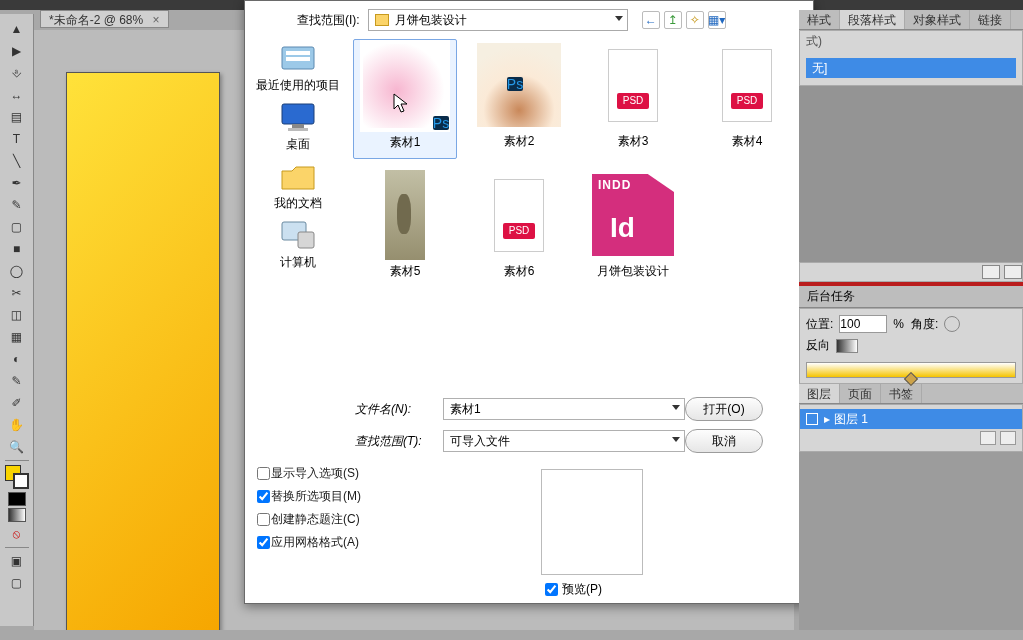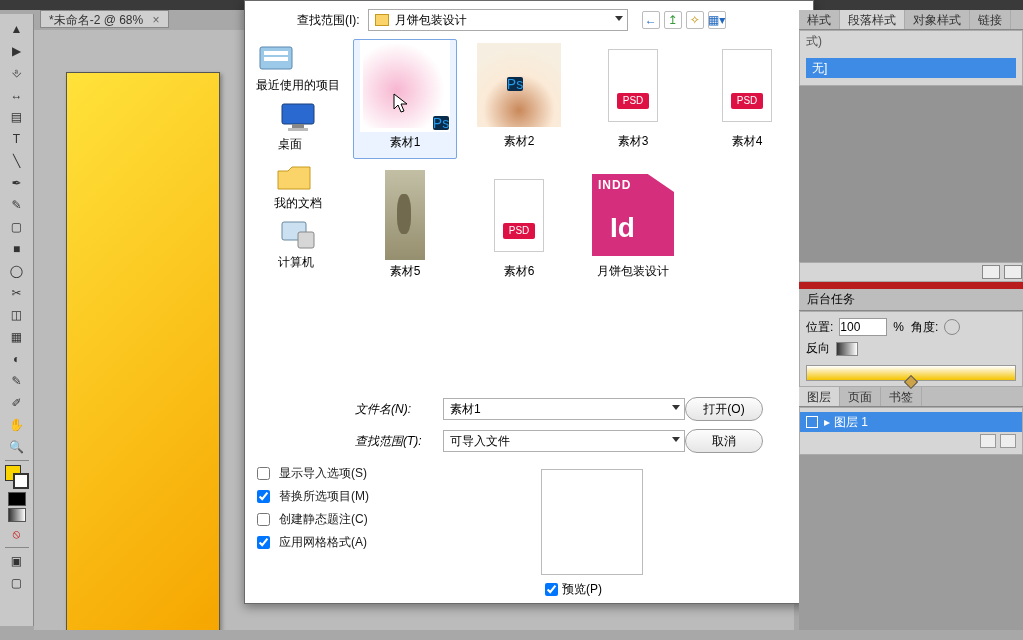--- a/index.html
+++ b/index.html
@@ -34,21 +34,21 @@
 .dlg-top-row label { margin-right: 8px; }
 .dlg-top-row .combo { height: 22px; width: 260px; border: 1px solid #aaa; display: flex; align-items: center; padding-left: 6px; background: #fff; position: relative; }
 .dlg-top-row .combo .folder-ico { width:14px; height:12px; background:#fbd469; border:1px solid #c79a1f; margin-right:6px; }
 .dlg-top-row .combo .carrot { position:absolute; right:4px; top:6px; border-left:4px solid transparent; border-right:4px solid transparent; border-top:5px solid #333;}
 .dlg-top-row .navbtns { margin-left: 14px; display:flex; gap:4px; }
 .dlg-top-row .navbtns .ico { width:18px; height:18px; border:1px solid #bbb; border-radius:2px; display:flex; align-items:center; justify-content:center; color:#2068c0; cursor:pointer;}
 .dlg-top-row .navbtns .ico.fld{ color:#c79a1f;}
 
 
 .places { position: absolute; left: 6px; top: 36px; width: 94px; height: 290px; display: flex; flex-direction: column; align-items: center; gap: 6px; padding-top: 4px; }
-.places .place { display: flex; flex-direction: column; gap: 2px; cursor: pointer; }
+.places .place { display: flex; flex-direction: column; align-items: center; gap: 2px; cursor: pointer; }
 .places .ico48 { width: 40px; height: 34px; display:flex; align-items:center; justify-content:center; }
 .places .recent-ico svg, .places .desktop-ico svg, .places .docs-ico svg, .places .comp-ico svg { display:block;}
 
 
 .file-grid { position: absolute; left: 108px; top: 36px; width: 454px; height: 340px; padding-top: 2px; }
 .file-grid .row { display: flex; gap: 10px; }
 .thumb { width: 104px; height: 120px; display: flex; flex-direction: column; align-items: center; justify-content: flex-start; cursor: pointer; }
 .thumb .imgbox { width: 90px; height: 92px; display:flex; align-items:center; justify-content:center; background:#fff; }
 .thumb.selected { border:1px solid #7aa7e4; background:#eaf3ff; border-radius:2px;}
 .thumb .lbl { margin-top: 2px; }
@@ -65,38 +65,38 @@
 
 
 .dlg-bottom { position: absolute; left: 110px; top: 396px; width: 454px; }
 .row2 { display: flex; align-items: center; margin-bottom: 8px; }
 .row2 label { width: 88px; font-style: italic; }
 .row2 .txtcombo { flex: none; width: 242px; height: 22px; border: 1px solid #b0b0b0; display:flex; align-items:center; padding-left:6px; position:relative; }
 .row2 .txtcombo .carrot{ position:absolute; right:4px; top:6px; border-left:4px solid transparent; border-right:4px solid transparent; border-top:5px solid #333;}
 .btnx { width: 78px; height: 24px; border: 1px solid #9c9c9c; background: linear-gradient(#fdfdfd, #e6e6e6); border-radius:12px; cursor:pointer; }
 
 .options { position: absolute; left: 12px; top: 464px; display: flex; flex-direction: column; gap: 6px; }
-.options label { display:flex; align-items:center; gap:9px; color:#1a1a1a;}
+.options label { display:flex; align-items:center; gap:1px; color:#1a1a1a;}
 .options input[type=checkbox]{ width:13px; height:13px;}
 
 .preview-box { position: absolute; left: 296px; top: 468px; width:102px; height:106px; border:1px solid #bbb; background:#fff;}
 .preview-chk { position:absolute; left:300px; top:580px; display:flex; align-items:center; gap:4px;}
 
 
 .right { position: absolute; right: 0; top: 10px; width: 224px; height: 620px; background: #cfcfcf; display:flex; flex-direction:column;}
 .panel-tabs { display: flex; background: #bdbdbd; border-bottom: 1px solid #888; height: 20px;}
 .panel-tabs .ptab { padding: 2px 8px; color:#333; border-right:1px solid #aaa; cursor:pointer;}
 .panel-tabs .ptab.active { background:#d6d6d6;}
 .panel-body { background:#d6d6d6; border:1px solid #aaa; flex:none; position:relative;}
 .panel-body.s1{height:56px;}
 .panel-body .blue-row{ margin:6px; height:20px; background:#3e8be6; color:#fff; display:flex; align-items:center; padding-left:6px;}
 .panel-body.spacer{height:176px;background:#949494;border:none;}
 .panel-body.s2{height:20px; display:flex; align-items:center; gap:4px; padding-left:6px;}
 .panel-body.s2 .smbtn{width:18px;height:14px;border:1px solid #888;background:#eee;}
-.panel-section-title{ background:#bdbdbd; border-top:7px solid #b91c1c; border-bottom:1px solid #888; padding:2px 8px;}
+.panel-section-title{ background:#bdbdbd; border-top:4px solid #b91c1c; border-bottom:1px solid #888; padding:2px 8px;}
 .panel-body.s3{height:76px; padding:6px;}
 .panel-body.s3 .row3{display:flex;align-items:center;gap:6px;margin-bottom:4px;}
 .panel-body.s3 .row3 input[type=text]{width:48px;height:18px;border:1px solid #999;}
 .panel-body.s3 select{height:18px;border:1px solid #999;width:98px;}
 .grad-slider{height:16px;background:linear-gradient(#fff,#f5c400);border:1px solid #999;position:relative;margin-top:8px;}
 .grad-slider .stop{position:absolute;bottom:-7px;width:10px;height:10px;background:#cda34a;border:1px solid #555;left:calc(50% - 5px);transform:rotate(45deg);}
 .panel-body.s4{padding:4px 0;}
 .panel-body.s4 .blue-row{margin:0;}
 .minitools{display:flex;justify-content:flex-end;gap:4px;padding:2px 6px;}
 .minitools .mico{width:16px;height:14px;border:1px solid #999;background:#eee;}

